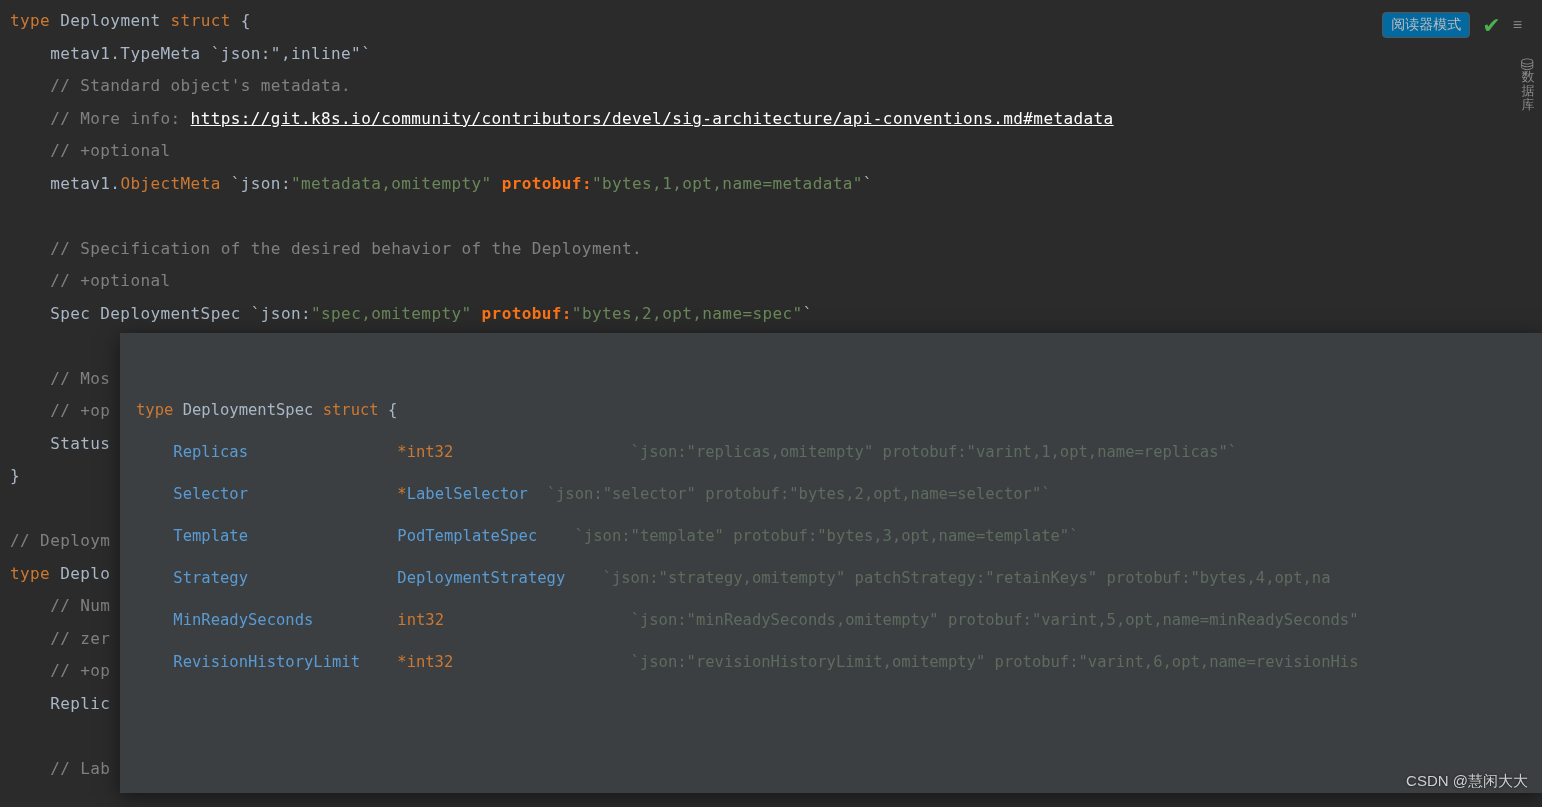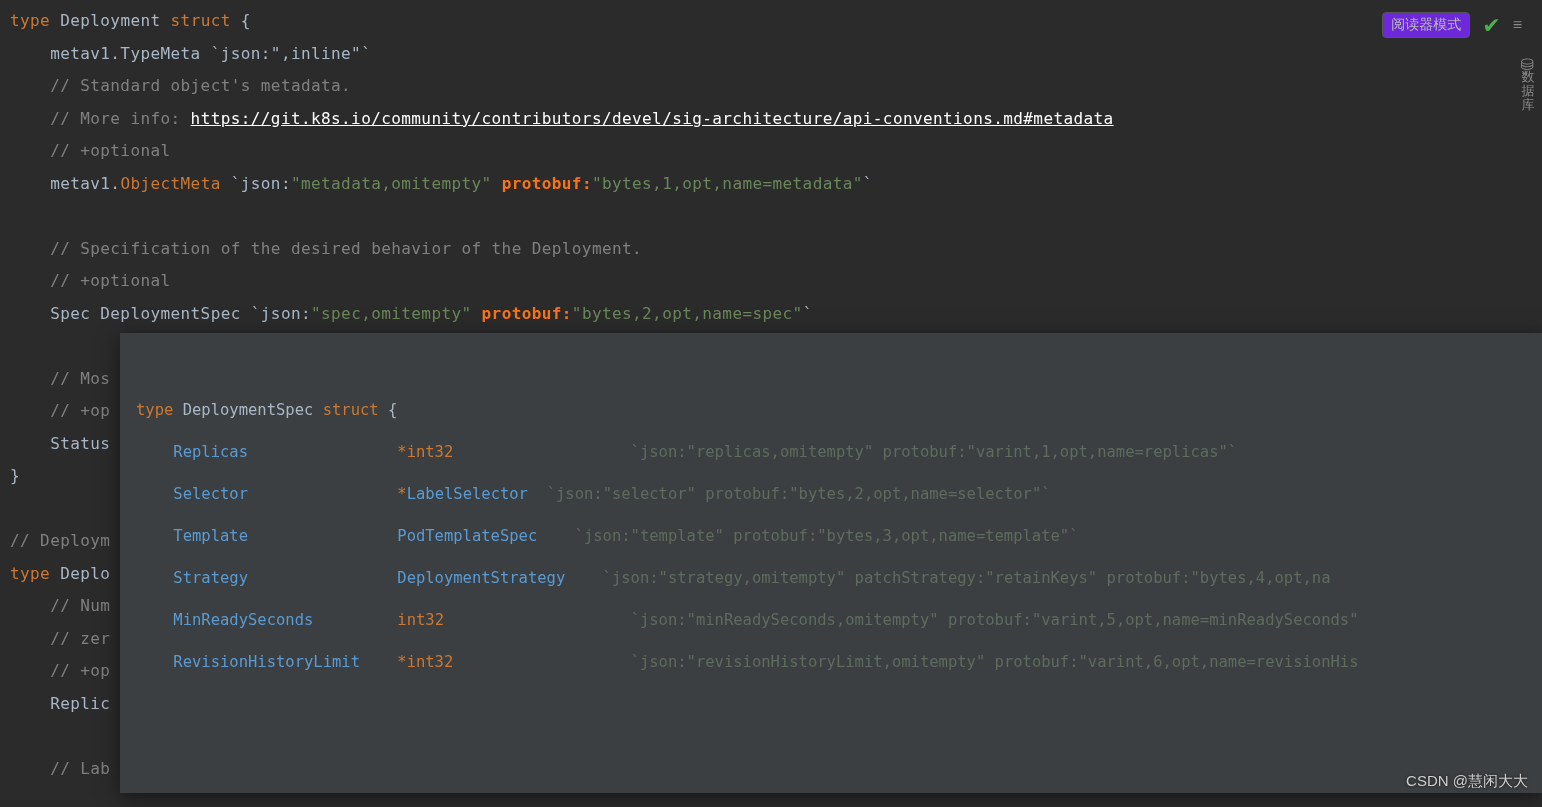--- a/index.html
+++ b/index.html
@@ -35,21 +35,21 @@
     top: 12px;
     right: 20px;
     display: flex;
     align-items: center;
     gap: 12px;
     font-family: sans-serif;
     font-size: 14px;
     color: #9da0a2;
   }
   .reader-btn {
-    background: #6d28d9;
+    background: #0369a1;
     border: 1px solid #555;
     padding: 3px 8px;
     border-radius: 4px;
     color: #bbbbbb;
   }
   .check { color: #4caf50; font-size: 22px; position: relative; top: 1px; }
   .lines-icon { color: #888; font-size: 16px; }
   .side-label {
     position: absolute;
     top: 70px;

